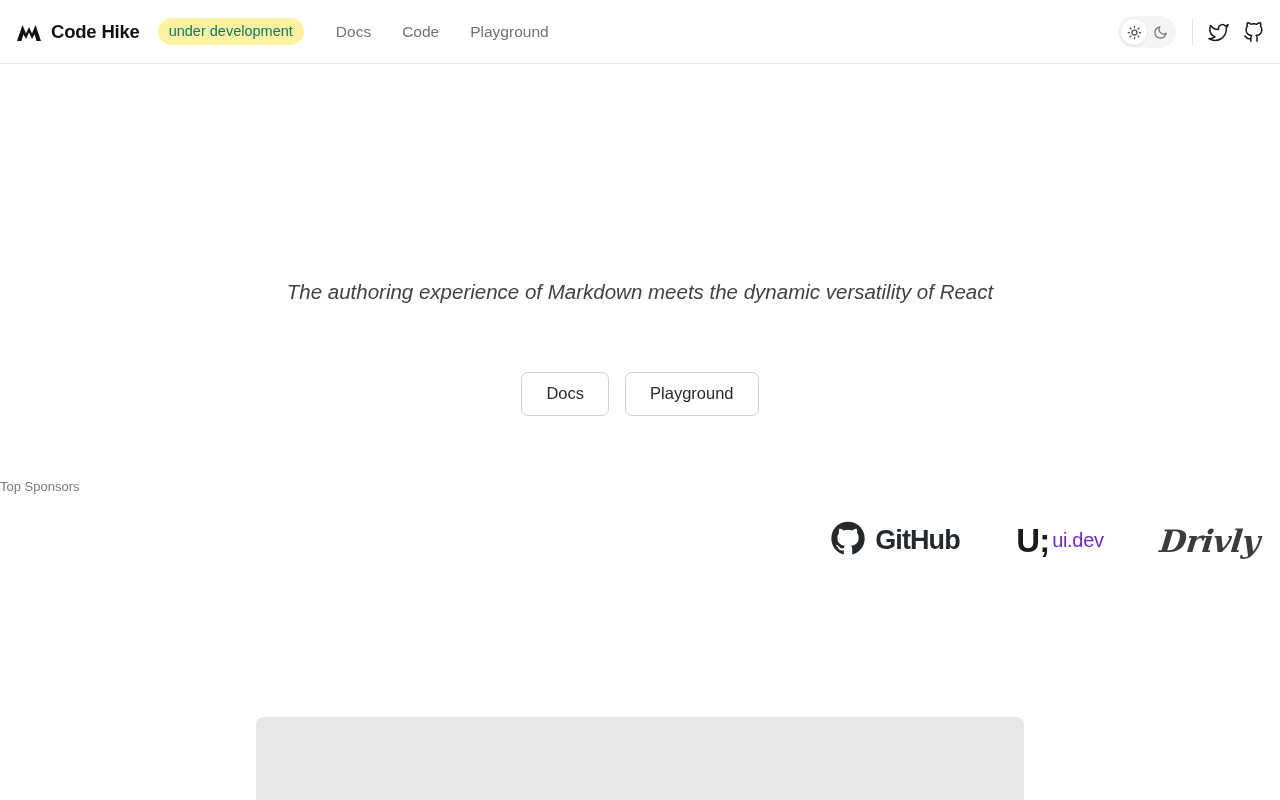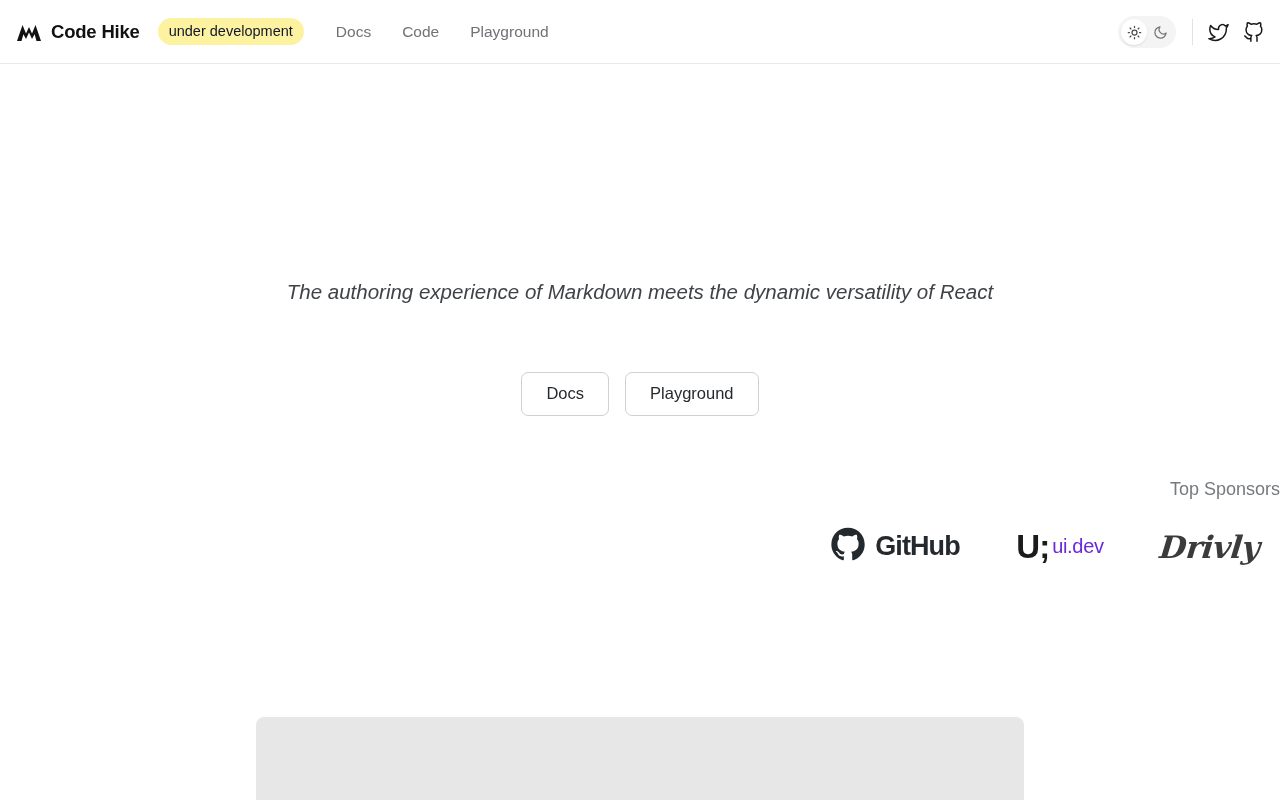--- a/index.html
+++ b/index.html
@@ -36,21 +36,21 @@
   .brand-name {
     font-size: 18.5px;
     font-weight: bold;
     color: #111111;
     letter-spacing: -0.2px;
     white-space: nowrap;
   }
   .badge {
     margin-left: 18px;
     background: #fdf2a0;
-    color: #0f172a;
+    color: #0f766e;
     font-size: 14.5px;
     line-height: 1;
     padding: 6px 11px 7px;
     border-radius: 999px;
     white-space: nowrap;
     text-align: right;
   }
   .nav {
     display: flex;
     align-items: center;
@@ -139,23 +139,23 @@
     color: #26292e;
     font-size: 16.5px;
     text-decoration: none;
     cursor: pointer;
     font-family: "Liberation Sans", sans-serif;
   }
 
   
   .sponsors-title {
     margin-top: 63px;
-    font-size: 18px;
+    font-size: 13px;
     color: #76797e;
-    text-align: right;
+    text-align: left;
   }
   .sponsor-row {
     margin-top: 21px;
     display: flex;
     align-items: center;
     justify-content: flex-end;
     gap: 0;
   }
   .sponsor {
     display: flex;

